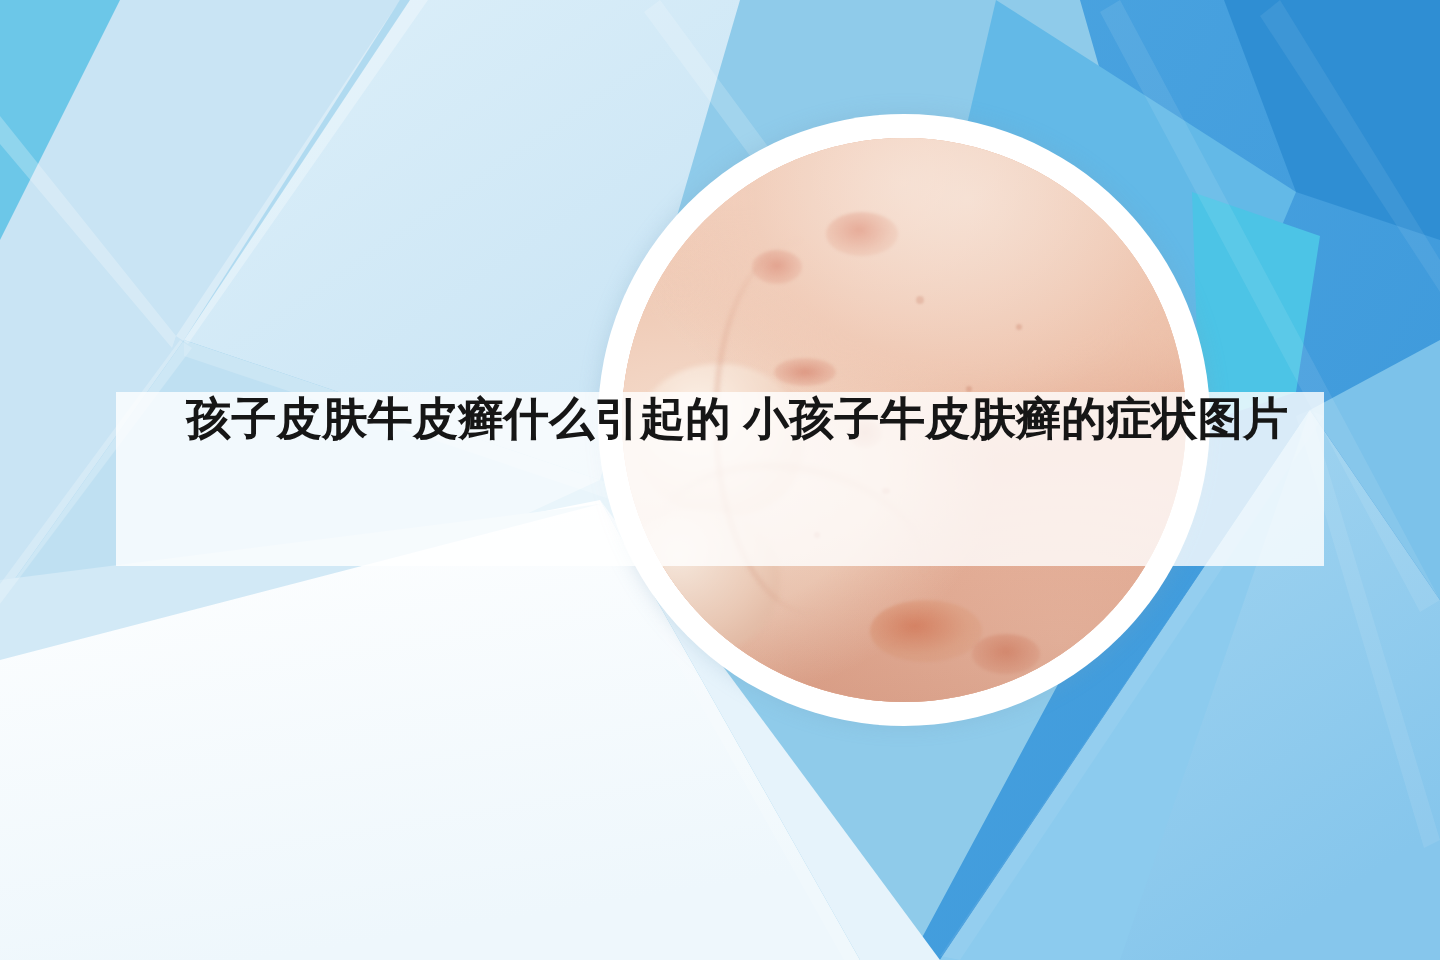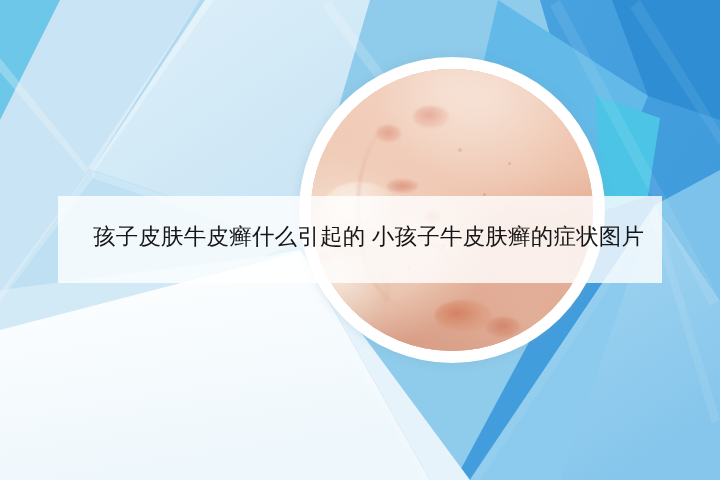--- a/index.html
+++ b/index.html
@@ -132,25 +132,25 @@
     position: absolute;
     left: 58px;
     top: 196px;
     width: 604px;
     height: 87px;
     background: rgba(255,255,255,0.80);
   }
   .caption-text {
     position: absolute;
     left: 93px;
-    top: 219px;
+    top: 192px;
     width: 565px;
     color: #161616;
     font-size: 22.5px;
-    font-weight: normal;
+    font-weight: bold;
     line-height: 35px;
     letter-spacing: 0.2px;
     white-space: pre-wrap;
   }
 </style>
 </head>
 <body>
 
 <div id="stage">
 

